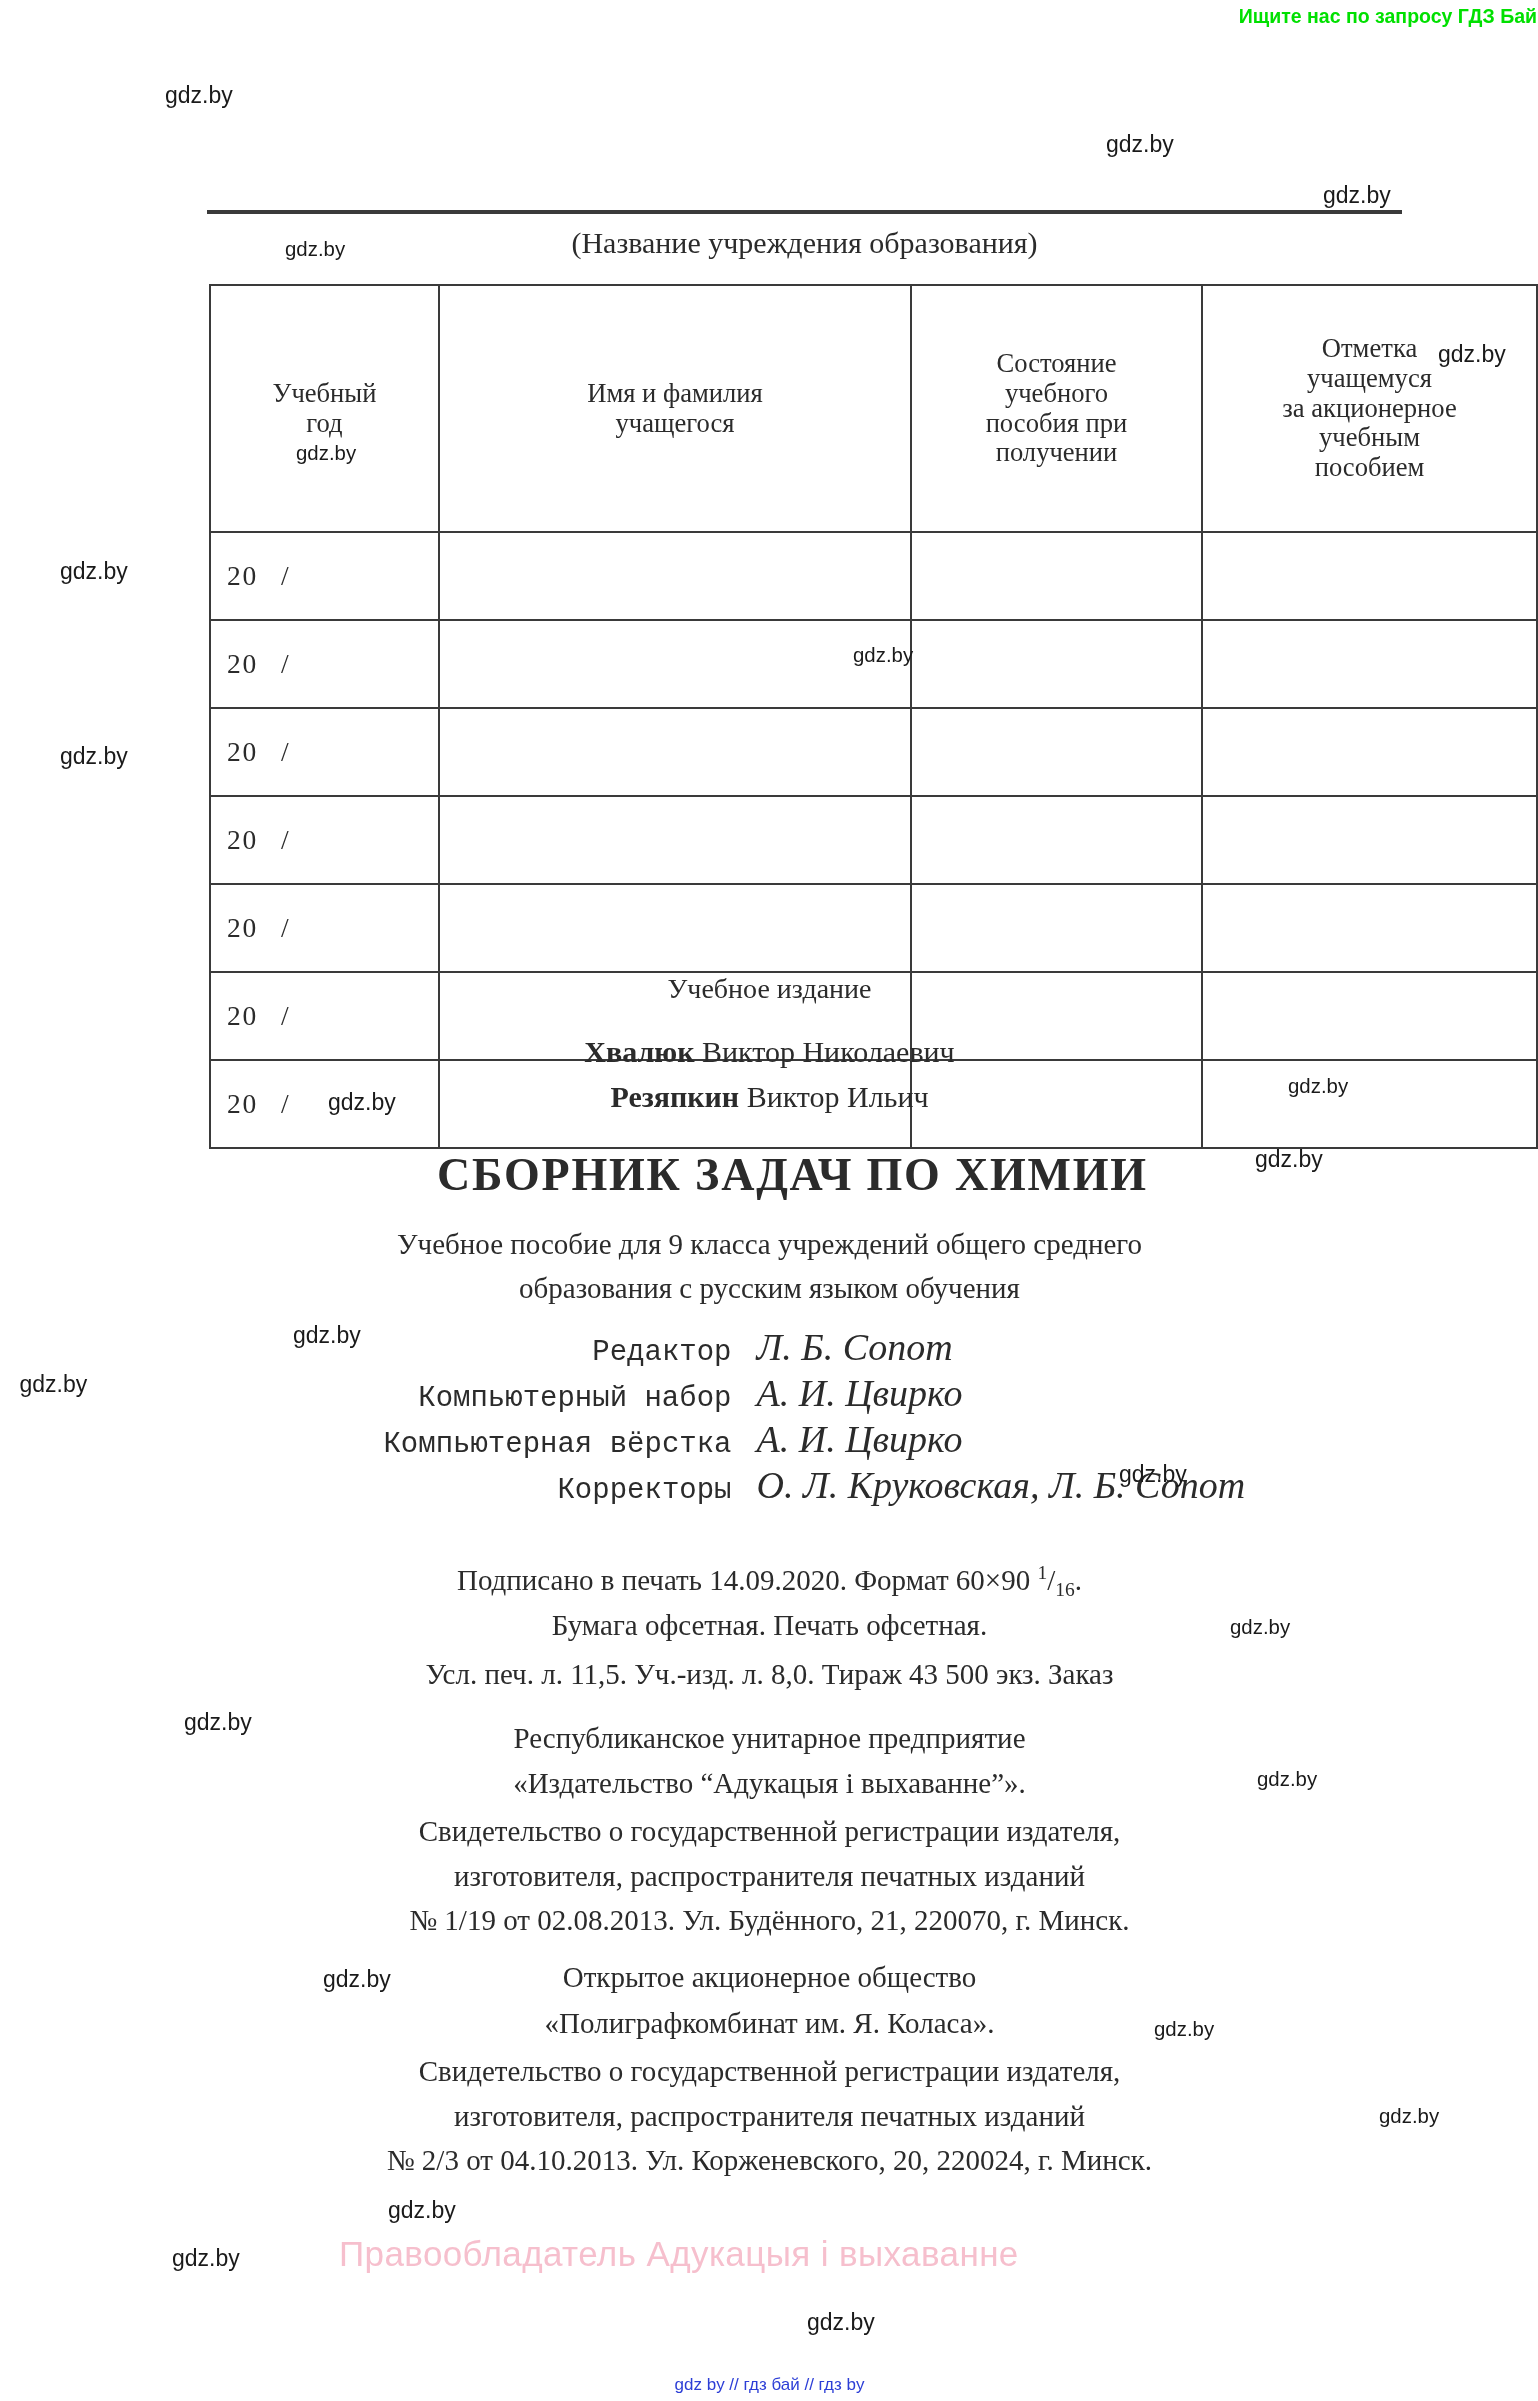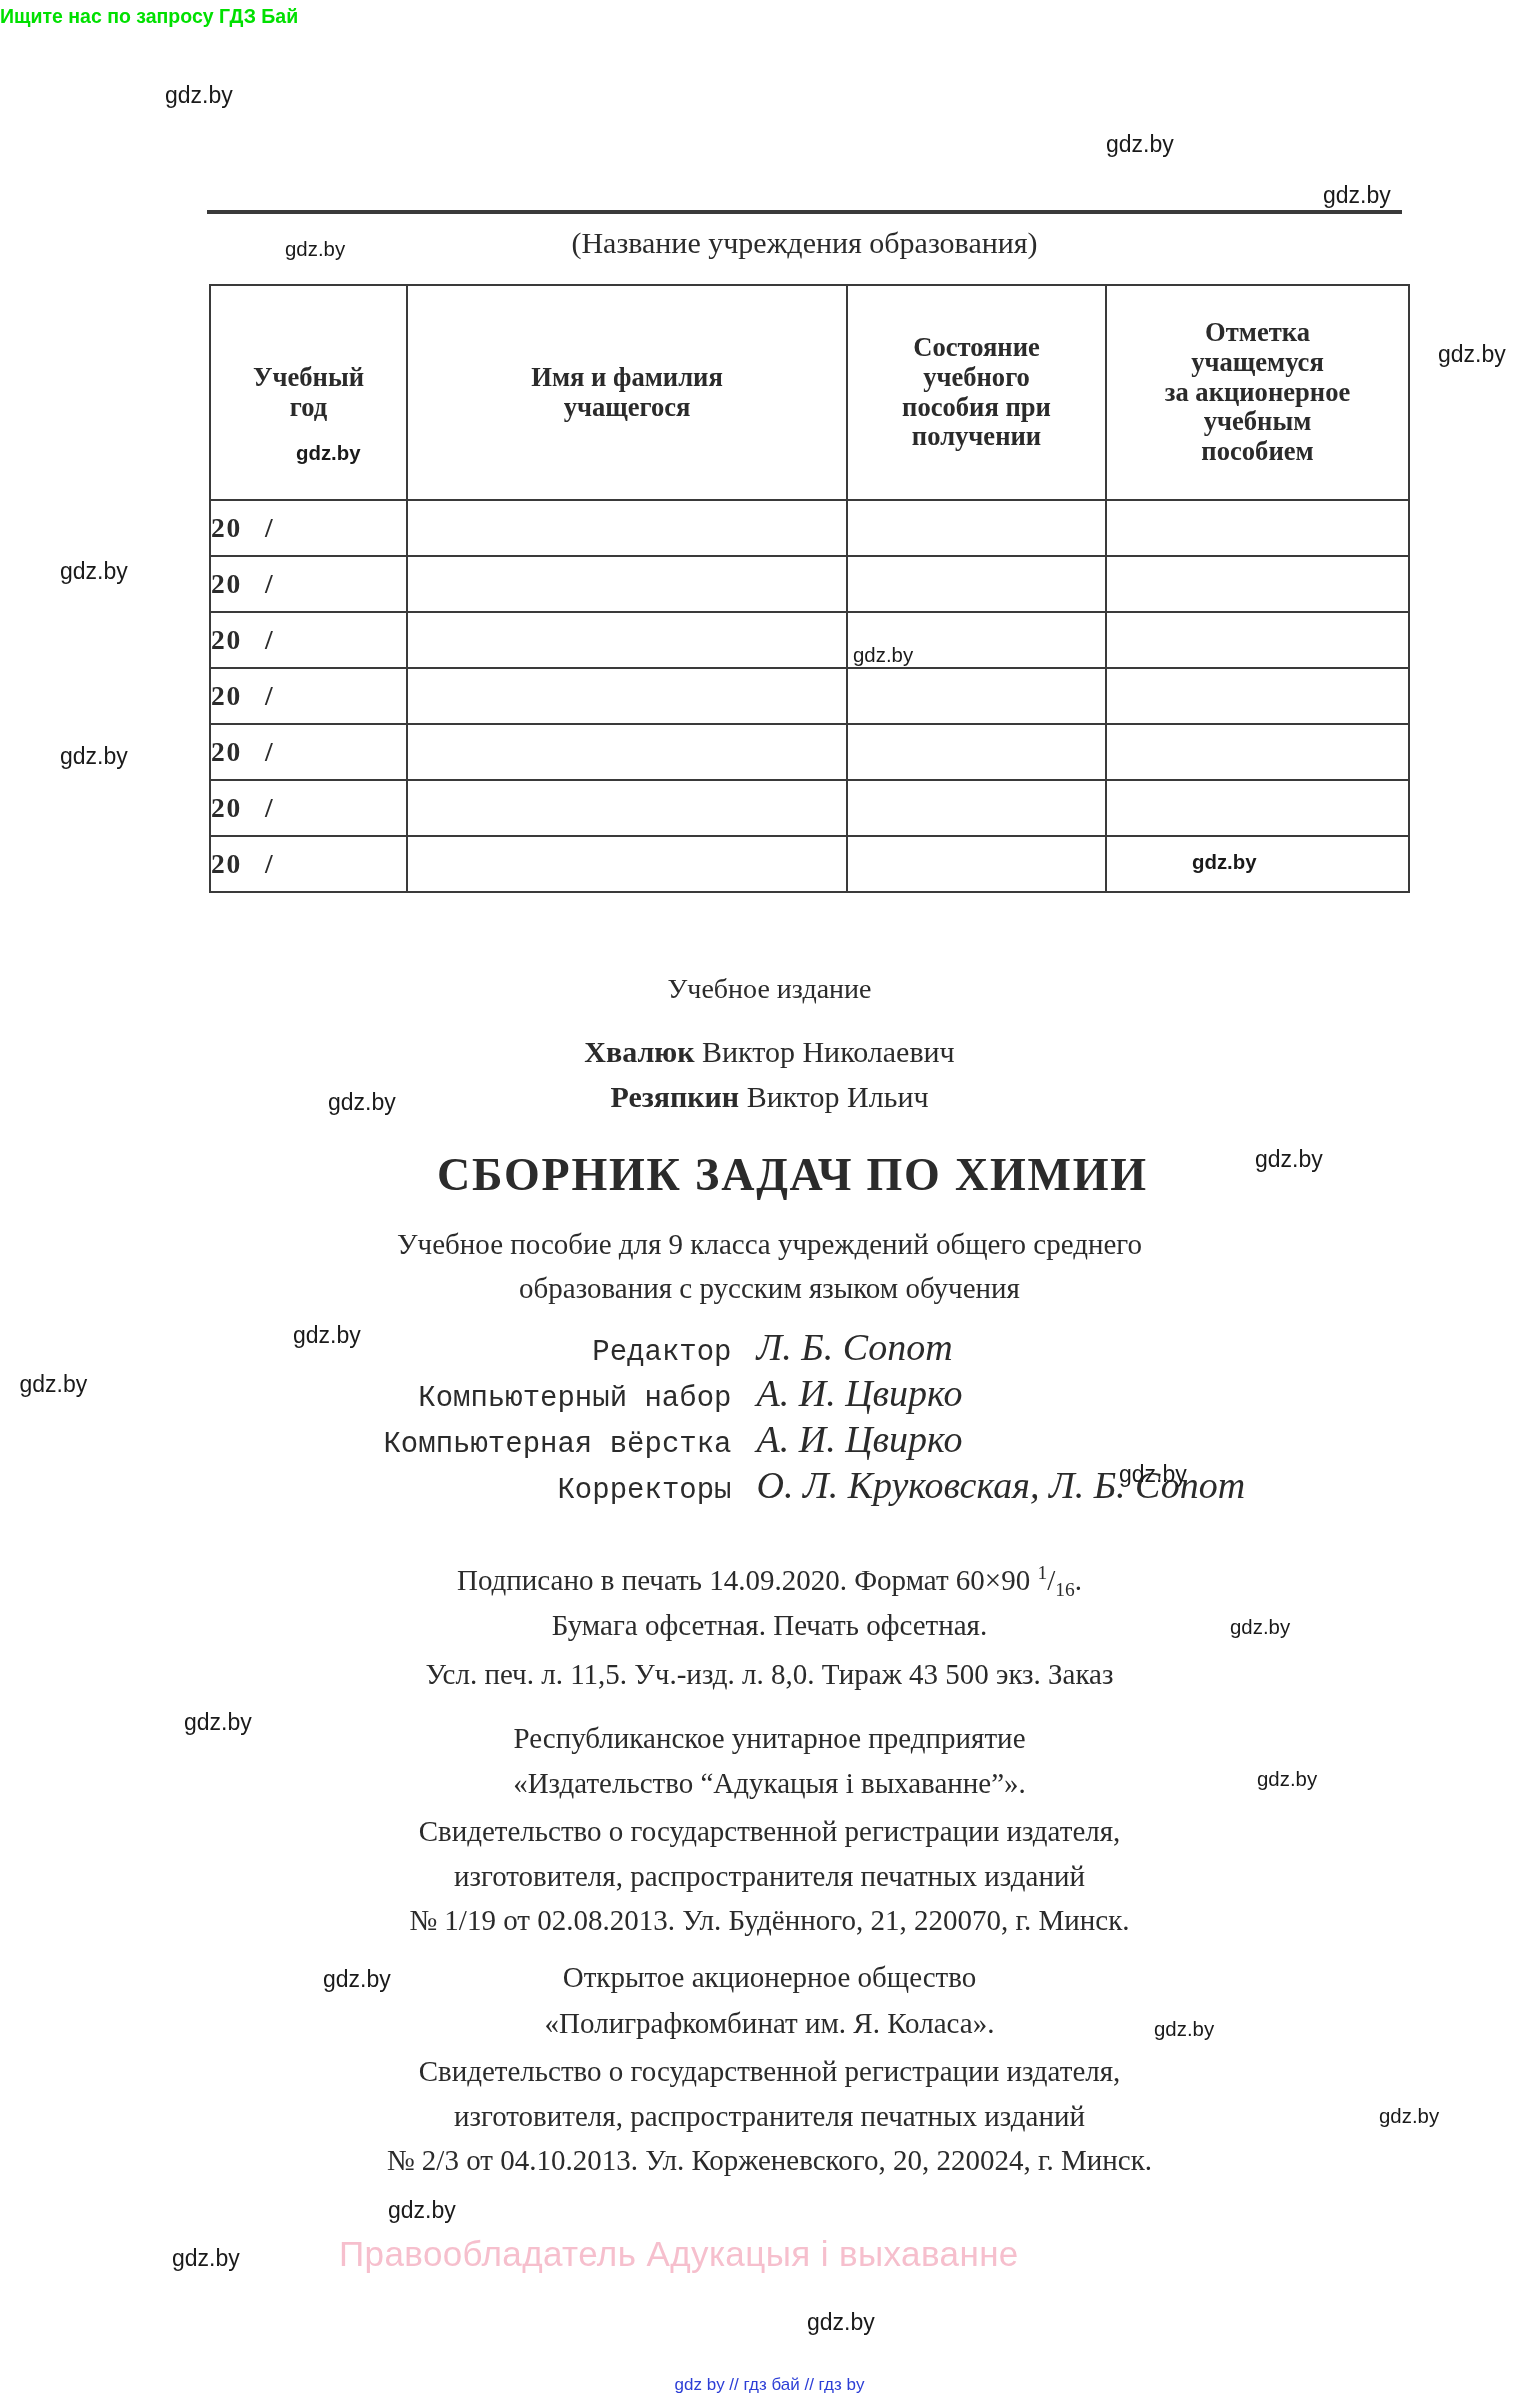--- a/index.html
+++ b/index.html
@@ -18,21 +18,21 @@
     background: #ffffff;
     overflow: hidden;
   }
 
   
   .promo-bar {
     position: absolute;
     top: 5.3px;
     left: 0;
     width: 1537px;
-    text-align: left;
+    text-align: right;
     font-family: "Liberation Sans", sans-serif;
     font-size: 19.5px;
     font-weight: 600;
     color: #00e000;
     letter-spacing: 0px;
   }
 
   
   .wm {
     position: absolute;
@@ -88,23 +88,23 @@
     position: absolute;
     left: 209px;
     top: 284px;
     width: 1191px;
     border-collapse: collapse;
     table-layout: fixed;
   }
   .reg-table th,
   .reg-table td {
     border: 2.7px solid #3a3a3a;
-    padding: 0;
+    padding: 16px;
     vertical-align: middle;
-    font-weight: bold;
+    font-weight: normal;
     position: relative;
   }
   .reg-table th {
     height: 213px;
     text-align: center;
     font-size: 26.6px;
     line-height: 1.12;
     font-family: "Liberation Serif", serif;
   }
   .reg-table td {

